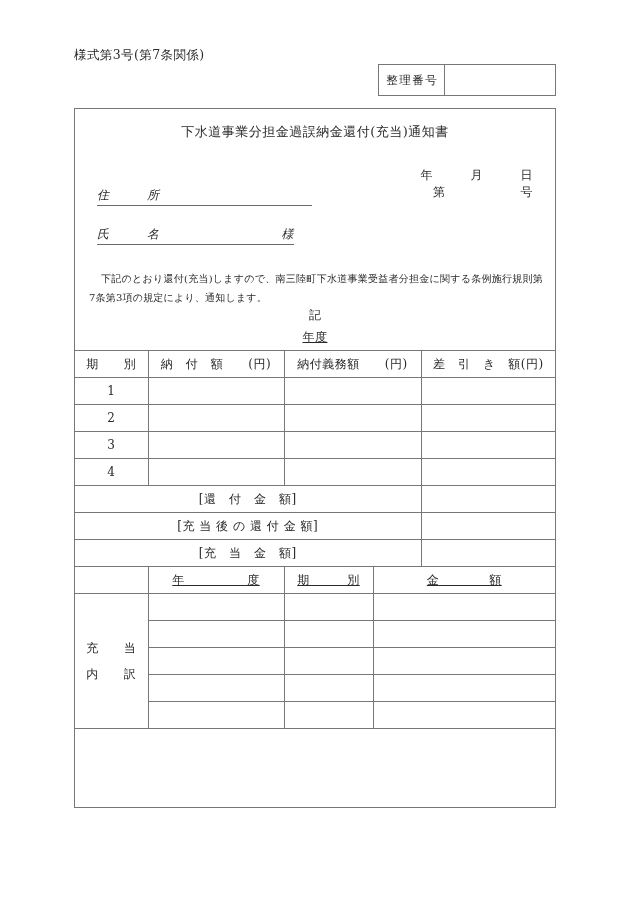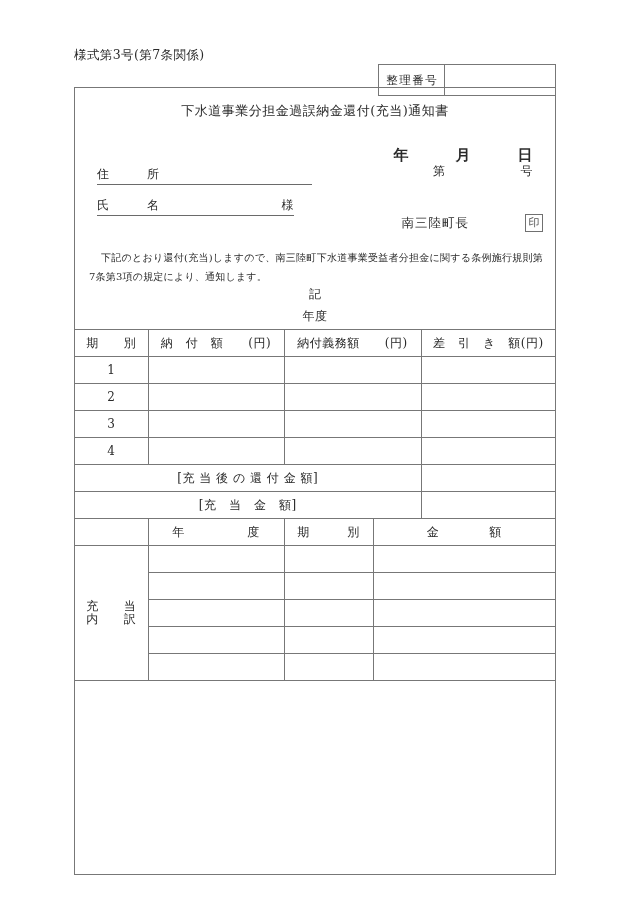--- a/index.html
+++ b/index.html
@@ -61,23 +61,23 @@
     display: flex;
     align-items: center;
     justify-content: center;
     font-size: 11.5px;
   }
 
   
   .frame {
     position: absolute;
     left: 74px;
-    top: 87px;
+    top: 108px;
     width: 482px;
-    height: 788px;
+    height: 700px;
     border: 1px solid #777;
     box-sizing: border-box;
   }
 
   
   .upper {
     position: relative;
     height: 215px;
   }
   .doc-title {
@@ -94,35 +94,35 @@
     top: 38px;
     font-size: 12px;
     letter-spacing: 0.5px;
     white-space: pre;
     margin-top: 37px;
   }
   .date-line {
     position: absolute;
     right: 22px;
     top: 58px;
-    font-size: 15px;
+    font-size: 12px;
     letter-spacing: 0.5px;
     white-space: pre;
-    font-weight: bold;
   }
   .addr-block {
     position: absolute;
     left: 22px;
     top: 78px;
     font-size: 12px;
   }
   .addr-row {
     display: flex;
     align-items: flex-end;
-    margin-bottom: 12px;
+    margin-bottom: 20px;
+    font-style: italic;
   }
   .addr-label {
     white-space: pre;
     letter-spacing: 0.5px;
     border-bottom: 1px solid #6a6a6a;
     padding-bottom: 1px;
   }
   .addr-rule {
     border-bottom: 1px solid #6a6a6a;
     height: 14px;
@@ -184,28 +184,28 @@
     font-size: 12px;
   }
   table.grid td {
     border: 1px solid #777;
     height: 26px;
     padding: 0;
     text-align: center;
     vertical-align: middle;
     letter-spacing: 0.5px;
   }
-  table.grid tr:first-child td { border-top: 0; }
+  table.grid tr:first-child td { border-top: 0; text-decoration: underline; }
   .t1 td:first-child, .t2 td:first-child, .t3 td:first-child { border-left: 0; }
   .t1 td:last-child, .t2 td:last-child, .t3 td:last-child { border-right: 0; }
   .sp { white-space: pre; }
   .row-tall td { height: 27px; }
   .cell-blank { }
   .label-2line {
-    line-height: 13px;
+    line-height: 26px;
     white-space: pre-line;
     letter-spacing: 0.5px;
     font-family: Liberation Serif, serif;
   }
   .jiyuu td { height: 52px; }
   .footer-row td { height: 60px; border-bottom: 0; }
 </style>
 </head>
 <body>
 
@@ -230,24 +230,20 @@
           <span class="addr-label">住　　　所</span>
           <span class="addr-rule rule-addr"></span>
         </div>
         <div class="addr-row">
           <span class="addr-label">氏　　　名</span>
           <span class="addr-rule rule-name"></span>
           <span class="addr-suffix">様</span>
         </div>
       </div>
 
-      <div class="issuer">
-        <span class="issuer-name">南三陸町長</span>
-        <span class="seal">印</span>
-      </div>
 
       <div class="body-text">
         <span class="indent">下記のとおり還付(充当)しますので、南三陸町下水道事業受益者分担金に関する条例施行規則第7条第3項の規定により、通知します。</span>
       </div>
       <div class="ki">記</div>
     </div>
 
     <table class="grid t1">
       <colgroup>
         <col style="width:73px">
@@ -285,20 +281,24 @@
           <td class="cell-blank"></td>
         </tr>
         <tr>
           <td>4</td>
           <td class="cell-blank"></td>
           <td class="cell-blank"></td>
           <td class="cell-blank"></td>
         </tr>
 
         <tr>
+          <td colspan="3" class="sp">[還　付　金　額]</td>
+          <td class="cell-blank"></td>
+        </tr>
+        <tr>
           <td colspan="3" class="sp">[充 当 後 の 還 付 金 額]</td>
           <td class="cell-blank"></td>
         </tr>
         <tr>
           <td colspan="3" class="sp">[充　当　金　額]</td>
           <td class="cell-blank"></td>
         </tr>
       </tbody>
     </table>
 

